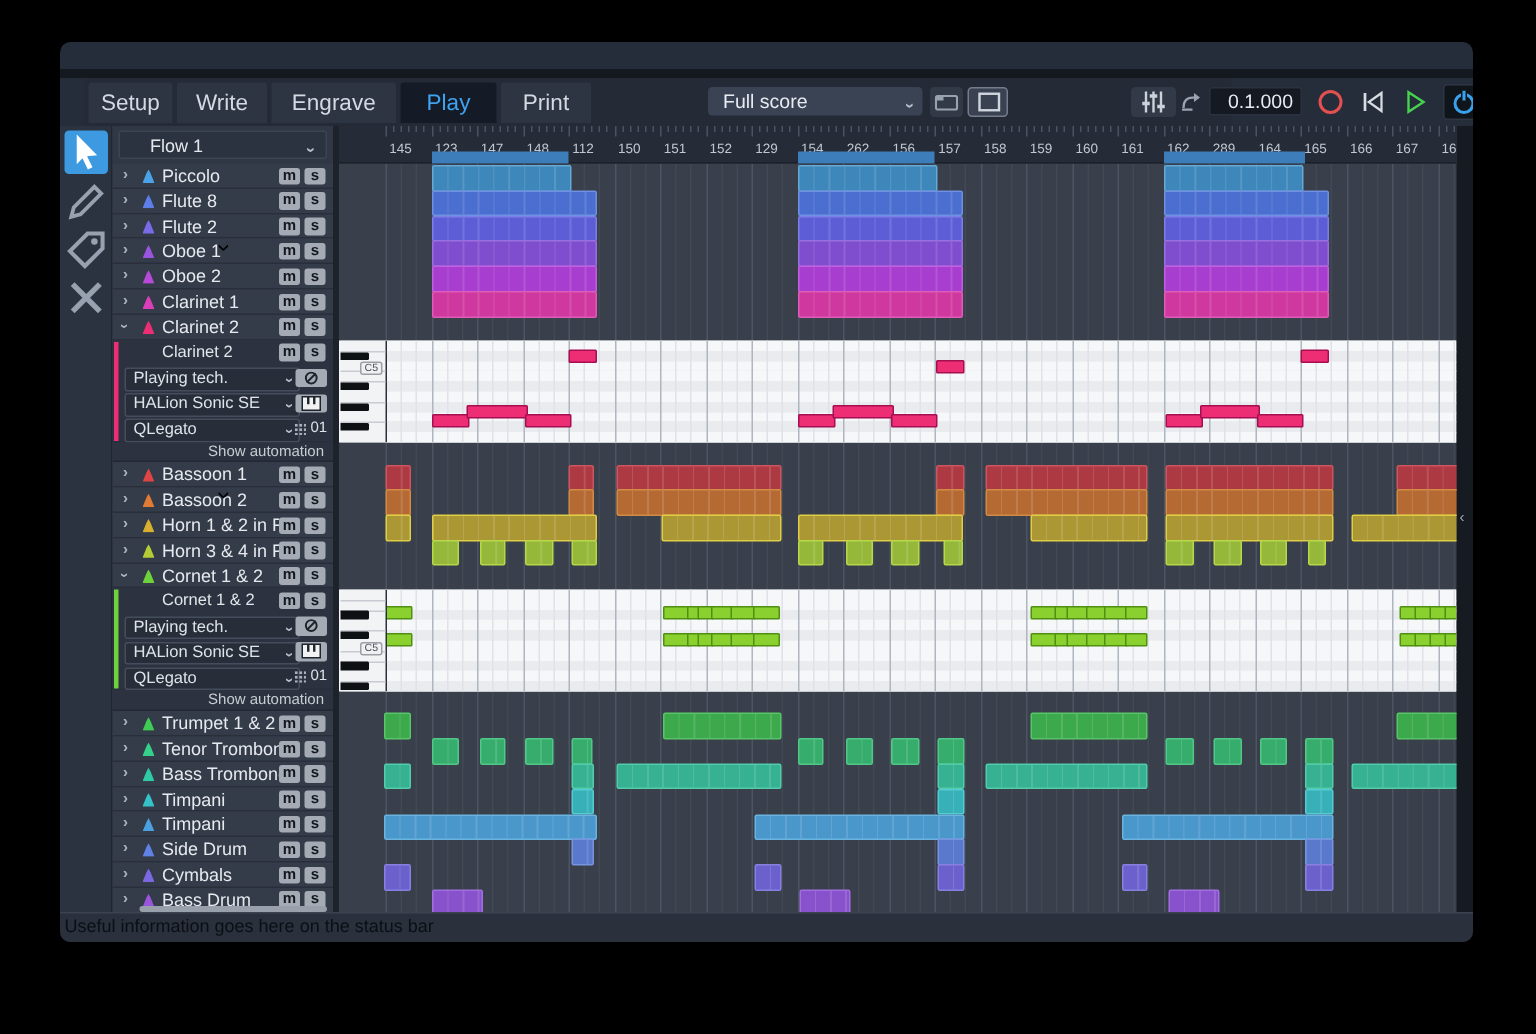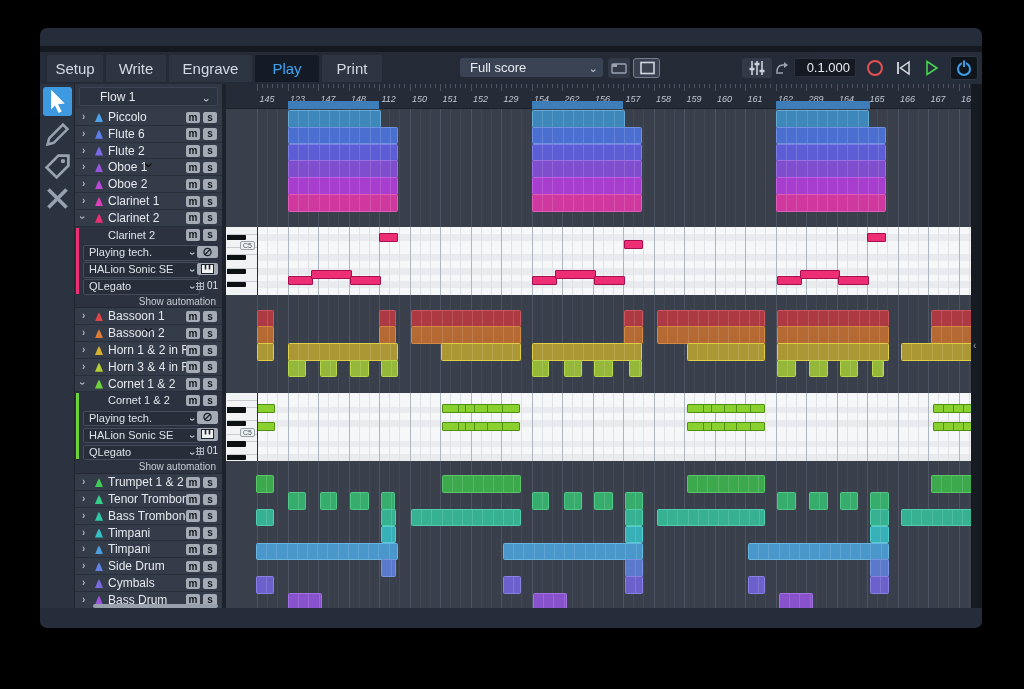--- a/index.html
+++ b/index.html
@@ -6,21 +6,21 @@
     font-family:"Liberation Sans",sans-serif;}
   .abs{position:absolute;box-sizing:border-box;}
   #window{left:40px;top:28px;width:942px;height:600px;border-radius:7px;overflow:hidden;background:#262d3a;}
   
   #titlebar{left:0;top:0;width:942px;height:18px;background:linear-gradient(#e3e3e3,#cccccc);}
   .tl{width:11px;height:11px;border-radius:50%;top:3.5px;}
   #win-title{width:100%;top:2px;text-align:center;font-size:12px;color:#2f2f2f;}
   #collapse-strip{left:0;top:18px;width:942px;height:6px;background:#14181f;text-align:center;}
   #collapse-arrow{font-size:8px;color:#8a93a2;line-height:8px;position:relative;top:-1px;}
   
-  #toolbar{left:4px;top:24px;width:765px;height:32px;background:#242b37;}
+  #toolbar{left:16px;top:24px;width:765px;height:32px;background:#242b37;}
   .tab{top:3px;height:27px;background:#2d3543;color:#d4dae2;font-size:15px;text-align:center;line-height:27px;border-radius:2px 2px 0 0;}
   .tab.active{background:#151b26;color:#3ea4f2;}
   #layout-selector{left:416px;top:6px;width:143px;height:19px;background:#3a4354;border-radius:3px;color:#e8ecf0;font-size:13px;line-height:19px;padding-left:10px;}
   .dd-chev{position:absolute;right:7px;top:3px;color:#b8c0cc;font-size:11px;transform:rotate(90deg);font-weight:bold;}
   .tb-btn{top:6px;height:20px;background:#323a48;border-radius:3px;}
   #frame-button{border:1px solid #737d8c;background:#3a4252;}
   #mixer-button{left:698px;width:30px;}
   #loop-icon{left:730px;top:9px;width:16px;height:14px;}
   #time-display{left:750px;top:6px;width:62px;height:19px;background:#151a22;border:1px solid #2b323e;border-radius:2px;color:#e8ecf0;font-size:13px;text-align:right;line-height:18px;padding-right:5px;}
   .transport-cell{top:5px;width:28px;height:22px;text-align:center;}
@@ -46,21 +46,21 @@
   .subrow{position:absolute;left:0;width:147px;height:17px;}
   .subname{position:absolute;left:33px;top:2px;color:#e2e6ea;font-size:11px;}
   .ctl-dd{position:absolute;left:8px;top:1.5px;width:110px;height:13.5px;background:#272e3a;border:1px solid #454d5c;border-radius:2px;color:#dfe3e8;font-size:11px;line-height:13px;padding-left:5px;}
   .ctl-dd .dd-chev{right:5px;top:1px;font-size:10px;}
   .ctl-btn{position:absolute;left:122px;top:2px;width:21px;height:12.5px;background:#a5abb5;border-radius:2px;text-align:center;}
   .auto-row{left:0;width:147px;height:13.8px;background:#2c323f;border-bottom:1px solid #232833;color:#c8cdd2;font-size:10px;text-align:right;}
   .auto-row span{margin-right:6px;line-height:13px;}
   
   #content{left:186px;top:0;width:745px;height:524px;background:#39404c;overflow:hidden;}
   #ruler{left:0;top:0;width:745px;height:25px;background:#262c37;border-bottom:1px solid #1b2029;z-index:5;}
-  .rnum{position:absolute;top:10px;font-size:9px;color:#c2c8d2;font-style:italic;}
+  .rnum{position:absolute;top:10px;font-size:9px;color:#c2c8d2;}
   .rtick{position:absolute;top:0;width:1px;background:#4a5361;}
   .rhl{position:absolute;top:17px;height:8px;background:#3d7db9;}
   .gline{position:absolute;top:25px;height:499px;width:1px;z-index:1;}
   .lane-block{position:absolute;height:15.5px;border-radius:1.5px;z-index:3;
     background-image:repeating-linear-gradient(90deg,transparent 0 9.2px,rgba(255,255,255,.13) 9.2px 10.2px);}
   .roll{position:absolute;left:0;width:745px;background:#f5f6f8;z-index:4;overflow:hidden;}
   .rstripe{position:absolute;left:31px;width:714px;}
   .rline{position:absolute;top:0;width:1px;}
   .note{position:absolute;height:7px;border-radius:1px;z-index:6;}
   .kb{position:absolute;left:1px;top:0;width:30px;background:#f2f3f5;border-right:1px solid #2a303a;z-index:7;}
@@ -185,21 +185,21 @@
             <div class="abs trow" style="top: 25px;">
               <div class="chev">›</div>
               <div class="inst-icon" style="background: rgb(74, 163, 232);"></div>
               <div class="tname">Piccolo</div>
               <div class="ms m-btn">m</div>
               <div class="ms s-btn">s</div>
             </div>
             <div class="abs trow" style="top: 41.8px;">
               <div class="chev">›</div>
               <div class="inst-icon" style="background: rgb(91, 126, 232);"></div>
-              <div class="tname">Flute 6</div>
+              <div class="tname">Flute 8</div>
               <div class="ms m-btn">m</div>
               <div class="ms s-btn">s</div>
             </div>
             <div class="abs trow" style="top: 58.6px;">
               <div class="chev">›</div>
               <div class="inst-icon" style="background: rgb(122, 106, 232);"></div>
               <div class="tname">Flute 2</div>
               <div class="ms m-btn">m</div>
               <div class="ms s-btn">s</div>
             </div>
@@ -967,14 +967,17 @@
               <div class="bkey" style="top: 62px; height: 5.2px;"></div>
               <div class="klabel" style="top: 34.5px;">C5</div>
             </div>
           </div>
         </div>
       <div class="abs" id="right-strip">
         <span id="right-chev">‹</span>
       </div>
     </div>
 
+    <div class="abs" id="statusbar">
+      <span>Useful information goes here on the status bar</span>
+    </div>
   </div>
 </div>
 
 </body></html>

